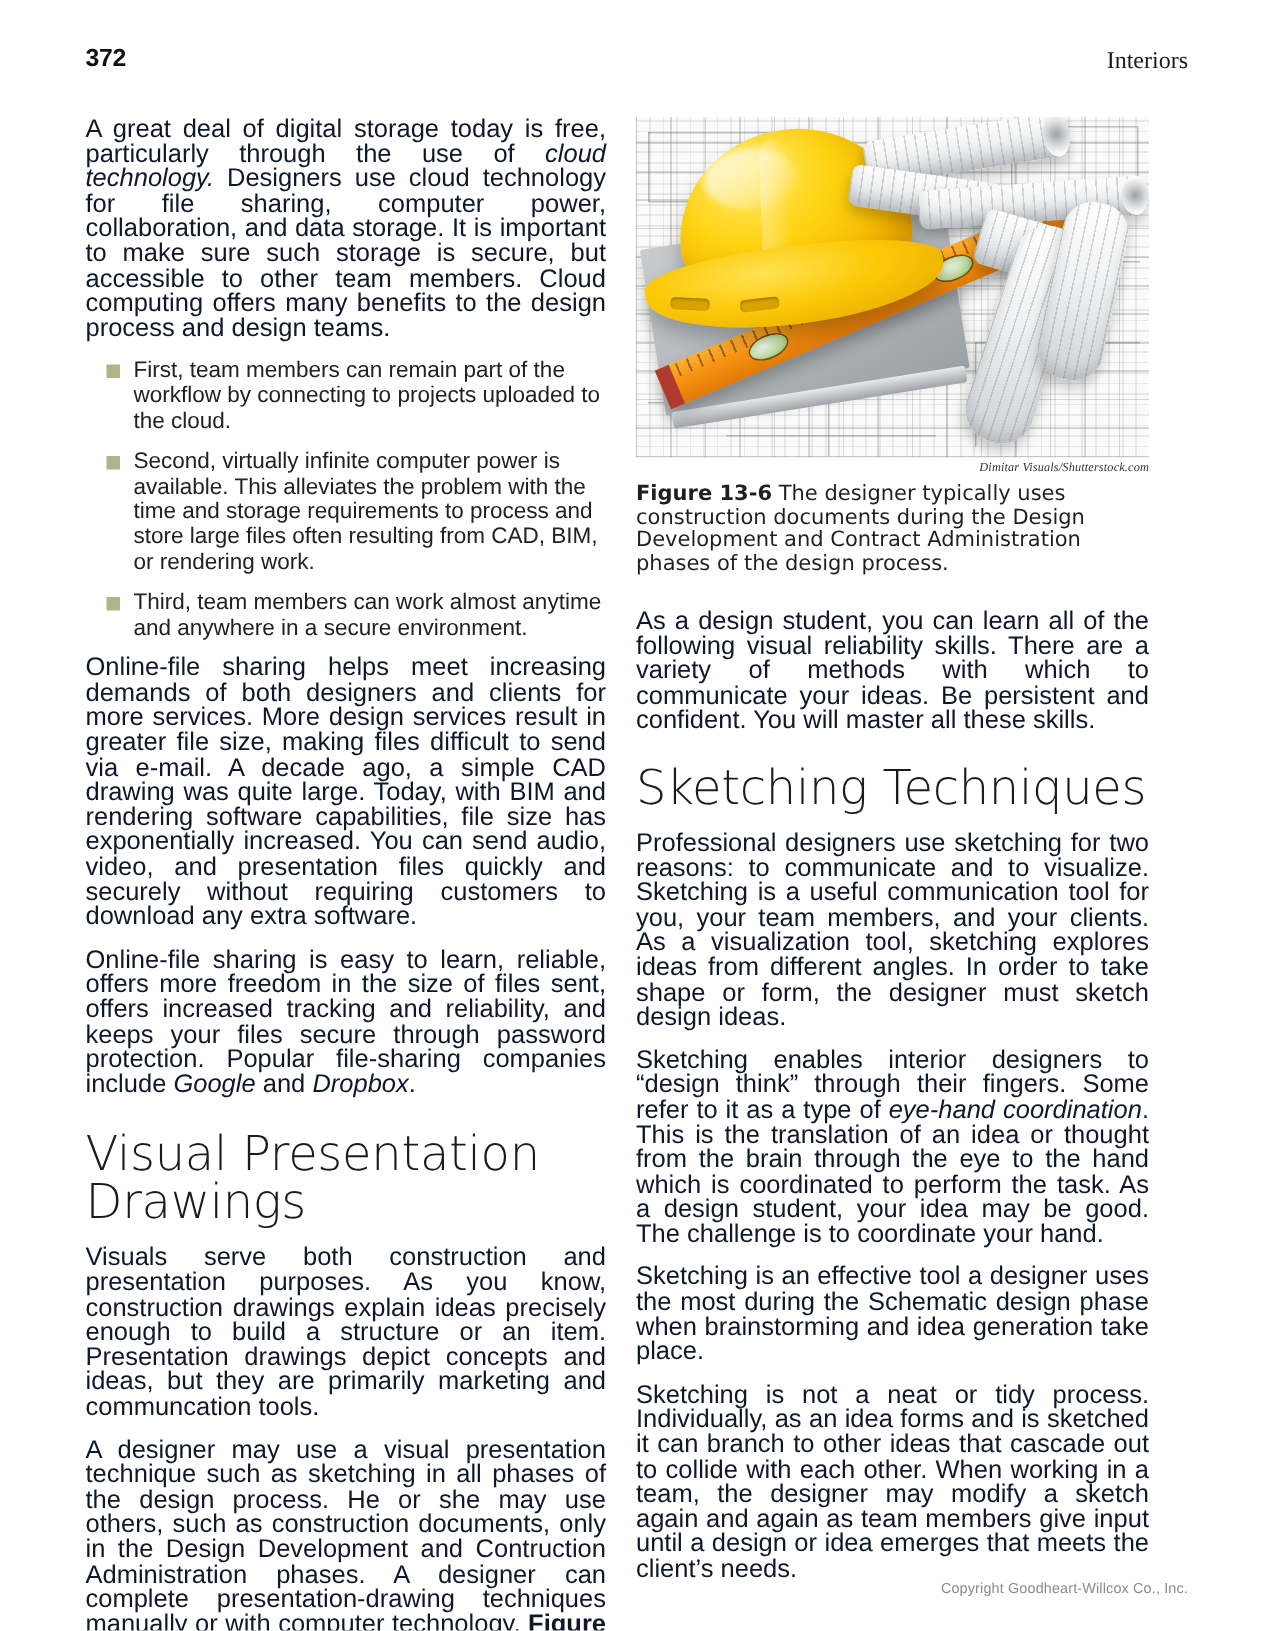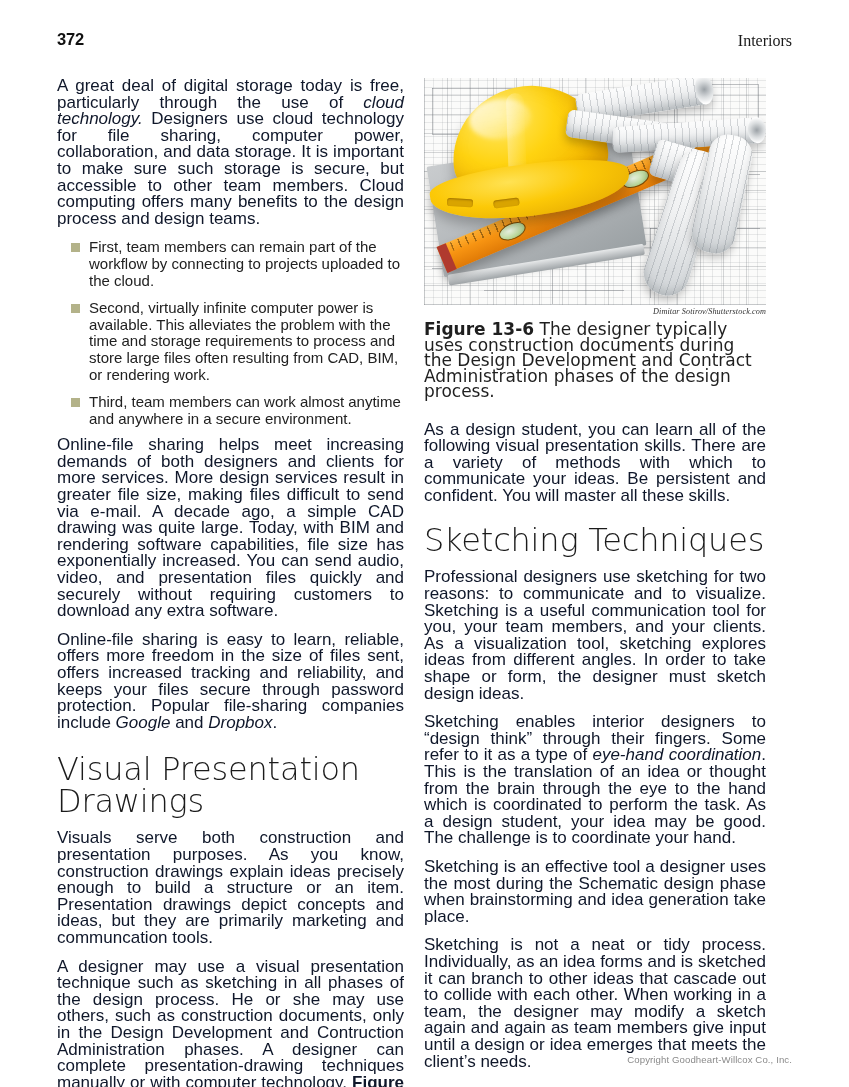--- a/index.html
+++ b/index.html
@@ -131,21 +131,21 @@
     font-family: "Liberation Serif", serif;
     font-style: italic;
     font-size: 8.2px;
     color: #333;
     margin-top: 2px;
     letter-spacing: 0.1px;
   }
   .figure-caption {
     margin-top: 6px;
     font-family: "DejaVu Sans", sans-serif;
-    font-size: 17px;
+    font-size: 14px;
     line-height: 15.5px;
     color: #1f1f1f;
   }
   .figure-caption .fignum {
     font-weight: bold;
   }
 
   
   .blueprint-bg {
     position: absolute;
@@ -358,28 +358,28 @@
             <span class="roll-end"></span>
           </div>
         <div class="roll" style="left:188px; top:44px; width:152px; height:26px; transform:rotate(-4deg);">
             <span class="roll-end"></span>
           </div>
         <div class="roll" style="left:228px; top:66px; width:48px;  height:38px; transform:rotate(16deg);"></div>
         <div class="roll" style="left:236px; top:70px; width:46px;  height:150px; transform:rotate(18deg); border-radius:22px;"></div>
         <div class="roll" style="left:276px; top:56px; width:44px;  height:120px; transform:rotate(12deg); border-radius:20px;"></div>
       </div>
 
-      <div class="figure-credit">Dimitar Sotirov/Shutterstock.com</div>
+      <div class="figure-credit">Dimitar Visuals/Shutterstock.com</div>
 
       <div class="figure-caption"><span class="fignum">Figure 13-6</span><span> The designer typically uses construction documents during the Design Development and Contract Administration phases of the design process.</span></div>
     </div>
 
     <div style="height:22px;"></div>
 
-    <p class="body">As a design student, you can learn all of the following visual presentation skills. There are a variety of methods with which to communicate your ideas. Be persistent and confident. You will master all these skills.</p>
+    <p class="body">As a design student, you can learn all of the following visual reliability skills. There are a variety of methods with which to communicate your ideas. Be persistent and confident. You will master all these skills.</p>
 
     <h2 class="sect tight">Sketching Techniques</h2>
 
     <p class="body">Professional designers use sketching for two reasons: to communicate and to visualize. Sketching is a useful communication tool for you, your team members, and your clients. As a visualization tool, sketching explores ideas from different angles. In order to take shape or form, the designer must sketch design ideas.</p>
 
     <p class="body"><span>Sketching enables interior designers to “design think” through their fingers. Some refer to it as a type of </span><span class="ital">eye-hand coordination</span><span>. This is the translation of an idea or thought from the brain through the eye to the hand which is coordinated to perform the task. As a design student, your idea may be good. The challenge is to coordinate your hand.</span></p>
 
     <p class="body">Sketching is an effective tool a designer uses the most during the Schematic design phase when brainstorming and idea generation take place.</p>
 
     <p class="body last">Sketching is not a neat or tidy process. Individually, as an idea forms and is sketched it can branch to other ideas that cascade out to collide with each other. When working in a team, the designer may modify a sketch again and again as team members give input until a design or idea emerges that meets the client’s needs.</p>

